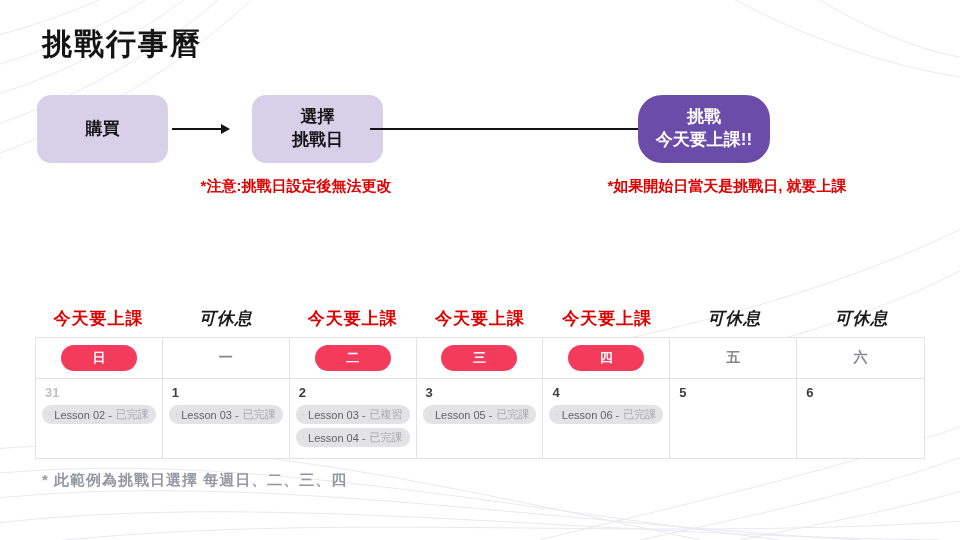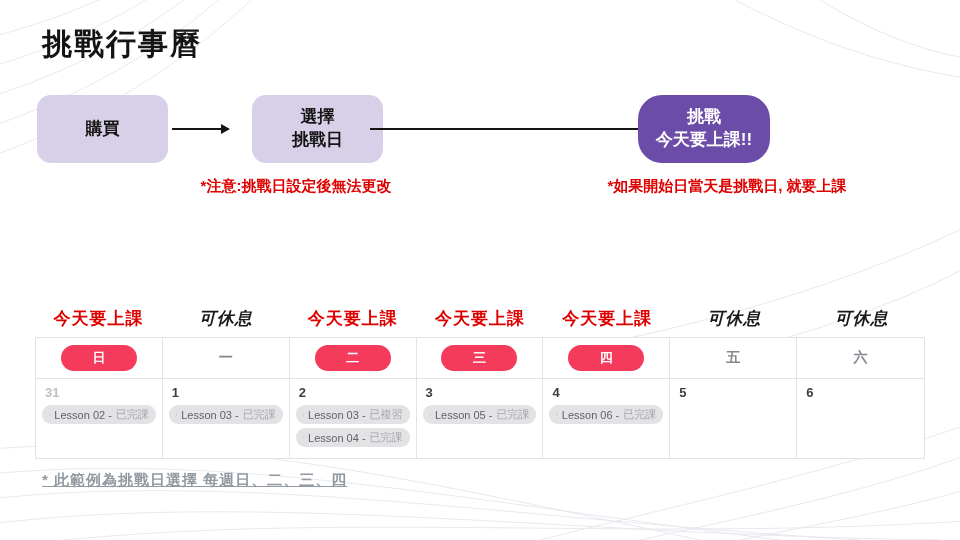--- a/index.html
+++ b/index.html
@@ -89,21 +89,21 @@
   .date-num.muted { color:#BDC1C6; }
   .chip {
     display:flex; align-items:center; gap:4px; width:fit-content; max-width:100%;
     background:#E3E3E6; border-radius:9px; padding:2px 7px;
     font-size:11px; color:#5F6368; margin-bottom:4px; white-space:nowrap;
   }
   .chip .state { color:#A4A8AF; }
 
   .footnote {
     position:absolute; left:42px; top:471px;
-    font-size:15px; font-weight:bold; color:#9199A1; letter-spacing:1px;text-decoration:underline;
+    font-size:15px; font-weight:bold; color:#9199A1; letter-spacing:1px;
   }
 
   .logo {
     position:absolute; right:18px; bottom:13px;
     display:flex; align-items:center; gap:8px;
   }
   .logo-text { font-size:27px; font-weight:600; color:#2A1A4E; letter-spacing:0.3px; }
 </style>
 </head>
 <body>

